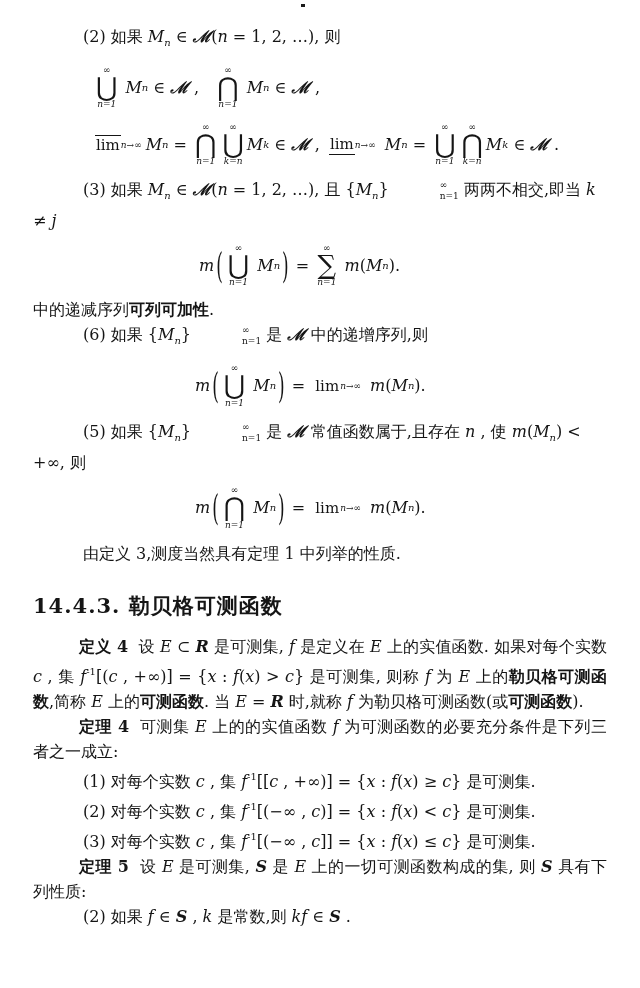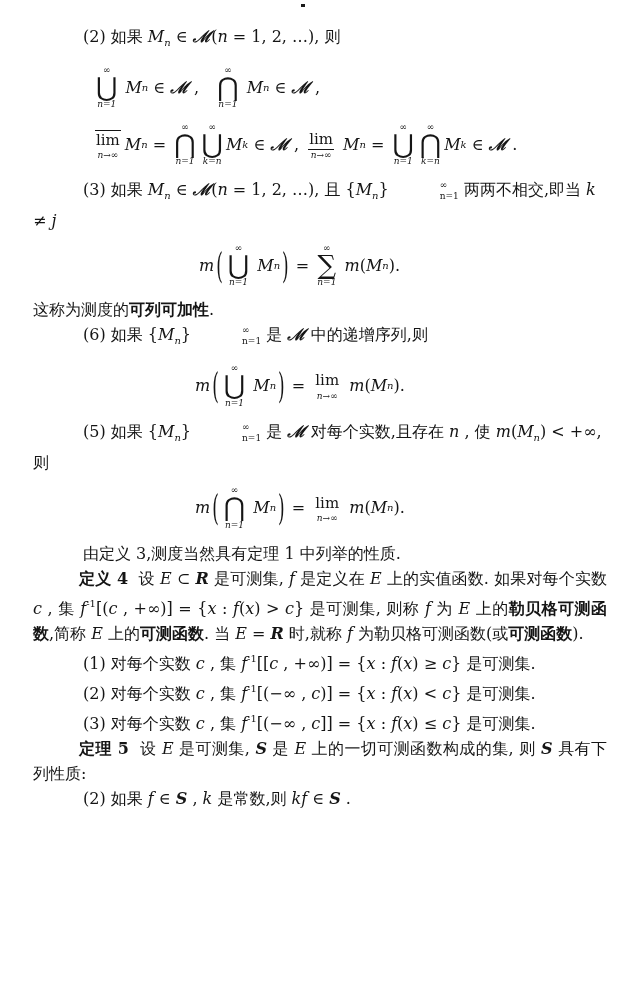--- a/index.html
+++ b/index.html
@@ -22,21 +22,21 @@
   .it{font-style:italic;}
   .bit{font-style:italic;font-weight:bold;}
   .scr{font-style:italic;font-weight:bold;font-family:"DejaVu Serif",serif;}
   .sb{font-size:10px;vertical-align:-4px;font-style:italic;}
   .sp{font-size:10px;vertical-align:7px;}
   .ss{display:inline-flex;flex-direction:column;align-items:flex-start;font-size:9px;line-height:1.15;vertical-align:middle;margin-left:1px;}
   .opc{display:inline-flex;flex-direction:column;align-items:center;vertical-align:middle;line-height:1;margin:0 3px;}
   .opc .hi{font-size:9px;line-height:1.1;}
   .opc .g{font-size:26px;line-height:0.9;}
   .opc .lo{font-size:9px;line-height:1.2;font-style:italic;}
-  .limc{display:inline-flex;flex-direction:column;align-items:center;vertical-align:middle;line-height:1.15;margin:0 4px;}
+  .limc{display:inline-flex;flex-direction:row;align-items:center;vertical-align:middle;line-height:1.15;margin:0 4px;}
   .limc .w{font-size:15px;padding:1px 1px;}
   .limc .w.over{border-top:1.5px solid #151515;}
   .limc .w.under{border-bottom:1.5px solid #151515;}
   .limc .lo{font-size:9px;font-style:italic;}
   .bigp{display:inline-block;transform:scaleY(2.1);font-size:17px;margin:0 2px;vertical-align:middle;}
   
   [data-name="formula-union-intersection"]{margin:11px 0 13px 60px;}
   [data-name="formula-limsup-liminf"]{margin:3px 0 10px 58px;}
   [data-name="formula-countable-additivity"]{margin:11px 0 9px 166px;}
   [data-name="formula-increasing-limit"]{margin:11px 0 11px 162px;}
@@ -50,33 +50,35 @@
   <div class="speck" data-name="page-speck"></div>
   <div id="doc" data-name="page-content">
       <div class="ln item" data-name="para-item-2"><span class="tx">(2) 如果 </span><span class="it">M</span><span class="sb">n</span><span class="tx"> ∈ </span><span class="scr" data-name="script-letter">ℳ</span><span class="tx">(</span><span class="it">n</span><span class="tx"> = 1, 2, …), 则</span></div>
       <div class="ln disp" data-name="formula-union-intersection"><span class="opc" data-name="big-operator"><span class="hi">∞</span><span class="g">⋃</span><span class="lo">n=1</span></span><span class="tx"> </span><span class="it">M</span><span class="sb">n</span><span class="tx"> ∈ </span><span class="scr" data-name="script-letter">ℳ</span><span class="tx"> ,   </span><span class="opc" data-name="big-operator"><span class="hi">∞</span><span class="g">⋂</span><span class="lo">n=1</span></span><span class="tx"> </span><span class="it">M</span><span class="sb">n</span><span class="tx"> ∈ </span><span class="scr" data-name="script-letter">ℳ</span><span class="tx"> ,</span></div>
       <div class="ln disp" data-name="formula-limsup-liminf"><span class="limc" data-name="limit-operator"><span class="w over">lim</span><span class="lo">n→∞</span></span><span class="it">M</span><span class="sb">n</span><span class="tx"> = </span><span class="opc" data-name="big-operator"><span class="hi">∞</span><span class="g">⋂</span><span class="lo">n=1</span></span><span class="opc" data-name="big-operator"><span class="hi">∞</span><span class="g">⋃</span><span class="lo">k=n</span></span><span class="it">M</span><span class="sb">k</span><span class="tx"> ∈ </span><span class="scr" data-name="script-letter">ℳ</span><span class="tx"> , </span><span class="limc" data-name="limit-operator"><span class="w under">lim</span><span class="lo">n→∞</span></span><span class="tx"> </span><span class="it">M</span><span class="sb">n</span><span class="tx"> = </span><span class="opc" data-name="big-operator"><span class="hi">∞</span><span class="g">⋃</span><span class="lo">n=1</span></span><span class="opc" data-name="big-operator"><span class="hi">∞</span><span class="g">⋂</span><span class="lo">k=n</span></span><span class="it">M</span><span class="sb">k</span><span class="tx"> ∈ </span><span class="scr" data-name="script-letter">ℳ</span><span class="tx"> .</span></div>
       <div class="ln item" data-name="para-item-3"><span class="tx">(3) 如果 </span><span class="it">M</span><span class="sb">n</span><span class="tx"> ∈ </span><span class="scr" data-name="script-letter">ℳ</span><span class="tx">(</span><span class="it">n</span><span class="tx"> = 1, 2, …), 且 {</span><span class="it">M</span><span class="sb">n</span><span class="tx">}</span><span class="ss" data-name="sub-sup-stack">
           <span>∞</span>
           <span>n=1</span>
         </span><span class="tx"> 两两不相交,即当 </span><span class="it">k</span><span class="tx"> ≠ </span><span class="it">j</span></div>
       <div class="ln disp" data-name="formula-countable-additivity"><span class="it">m</span><span class="bigp" data-name="big-paren-left">(</span><span class="opc" data-name="big-operator"><span class="hi">∞</span><span class="g">⋃</span><span class="lo">n=1</span></span><span class="tx"> </span><span class="it">M</span><span class="sb">n</span><span class="bigp" data-name="big-paren-right">)</span><span class="tx"> = </span><span class="opc" data-name="big-operator"><span class="hi">∞</span><span class="g">∑</span><span class="lo">n=1</span></span><span class="tx"> </span><span class="it">m</span><span class="tx">(</span><span class="it">M</span><span class="sb">n</span><span class="tx">).</span></div>
-      <div class="ln cont" data-name="para-additivity-note"><span class="tx">这称为测度的</span><span class="bd">可列可加性</span><span class="tx">.</span></div>
+      <div class="ln cont" data-name="para-additivity-note"><span class="tx">中的递减序列</span><span class="bd">可列可加性</span><span class="tx">.</span></div>
       <div class="ln item" data-name="para-item-4"><span class="tx">(6) 如果 {</span><span class="it">M</span><span class="sb">n</span><span class="tx">}</span><span class="ss" data-name="sub-sup-stack">
           <span>∞</span>
           <span>n=1</span>
         </span><span class="tx"> 是 </span><span class="scr" data-name="script-letter">ℳ</span><span class="tx"> 中的递增序列,则</span></div>
       <div class="ln disp" data-name="formula-increasing-limit"><span class="it">m</span><span class="bigp" data-name="big-paren-left">(</span><span class="opc" data-name="big-operator"><span class="hi">∞</span><span class="g">⋃</span><span class="lo">n=1</span></span><span class="tx"> </span><span class="it">M</span><span class="sb">n</span><span class="bigp" data-name="big-paren-right">)</span><span class="tx"> = </span><span class="limc" data-name="limit-operator"><span class="w">lim</span><span class="lo">n→∞</span></span><span class="tx"> </span><span class="it">m</span><span class="tx">(</span><span class="it">M</span><span class="sb">n</span><span class="tx">).</span></div>
       <div class="ln item" data-name="para-item-5"><span class="tx">(5) 如果 {</span><span class="it">M</span><span class="sb">n</span><span class="tx">}</span><span class="ss" data-name="sub-sup-stack">
           <span>∞</span>
           <span>n=1</span>
-        </span><span class="tx"> 是 </span><span class="scr" data-name="script-letter">ℳ</span><span class="tx"> 对每个实数,且存在 </span><span class="it">n</span><span class="tx"> , 使 </span><span class="it">m</span><span class="tx">(</span><span class="it">M</span><span class="sb">n</span><span class="tx">) &lt; +∞, 则</span></div>
+        </span><span class="tx"> 是 </span><span class="scr" data-name="script-letter">ℳ</span><span class="tx"> 常值函数属于,且存在 </span><span class="it">n</span><span class="tx"> , 使 </span><span class="it">m</span><span class="tx">(</span><span class="it">M</span><span class="sb">n</span><span class="tx">) &lt; +∞, 则</span></div>
       <div class="ln disp" data-name="formula-decreasing-limit"><span class="it">m</span><span class="bigp" data-name="big-paren-left">(</span><span class="opc" data-name="big-operator"><span class="hi">∞</span><span class="g">⋂</span><span class="lo">n=1</span></span><span class="tx"> </span><span class="it">M</span><span class="sb">n</span><span class="bigp" data-name="big-paren-right">)</span><span class="tx"> = </span><span class="limc" data-name="limit-operator"><span class="w">lim</span><span class="lo">n→∞</span></span><span class="tx"> </span><span class="it">m</span><span class="tx">(</span><span class="it">M</span><span class="sb">n</span><span class="tx">).</span></div>
       <div class="ln item" data-name="para-definition3-note"><span class="tx">由定义 3,测度当然具有定理 1 中列举的性质.</span></div>
+      <div class="ln head" data-name="section-heading"><span class="tx">14.4.3. 勒贝格可测函数</span></div>
       <div class="ln para" data-name="para-definition-4"><span class="bd">定义 4</span><span class="tx">  设 </span><span class="it">E</span><span class="tx"> ⊂ </span><span class="bit">R</span><span class="tx"> 是可测集, </span><span class="it">f</span><span class="tx"> 是定义在 </span><span class="it">E</span><span class="tx"> 上的实值函数. 如果对每个实数 </span><span class="it">c</span><span class="tx"> , 集 </span><span class="it">f</span><span class="sp">-1</span><span class="tx">[(</span><span class="it">c</span><span class="tx"> , +∞)] = {</span><span class="it">x</span><span class="tx"> : </span><span class="it">f</span><span class="tx">(</span><span class="it">x</span><span class="tx">) &gt; </span><span class="it">c</span><span class="tx">} 是可测集, 则称 </span><span class="it">f</span><span class="tx"> 为 </span><span class="it">E</span><span class="tx"> 上的</span><span class="bd">勒贝格可测函数</span><span class="tx">,简称 </span><span class="it">E</span><span class="tx"> 上的</span><span class="bd">可测函数</span><span class="tx">. 当 </span><span class="it">E</span><span class="tx"> = </span><span class="bit">R</span><span class="tx"> 时,就称 </span><span class="it">f</span><span class="tx"> 为勒贝格可测函数(或</span><span class="bd">可测函数</span><span class="tx">).</span></div>
+      <div class="ln para" data-name="para-theorem-4"><span class="bd">定理 4</span><span class="tx">  可测集 </span><span class="it">E</span><span class="tx"> 上的的实值函数 </span><span class="it">f</span><span class="tx"> 为可测函数的必要充分条件是下列三者之一成立:</span></div>
       <div class="ln item" data-name="item-thm4-1"><span class="tx">(1) 对每个实数 </span><span class="it">c</span><span class="tx"> , 集 </span><span class="it">f</span><span class="sp">-1</span><span class="tx">[[</span><span class="it">c</span><span class="tx"> , +∞)] = {</span><span class="it">x</span><span class="tx"> : </span><span class="it">f</span><span class="tx">(</span><span class="it">x</span><span class="tx">) ≥ </span><span class="it">c</span><span class="tx">} 是可测集.</span></div>
       <div class="ln item" data-name="item-thm4-2"><span class="tx">(2) 对每个实数 </span><span class="it">c</span><span class="tx"> , 集 </span><span class="it">f</span><span class="sp">-1</span><span class="tx">[(−∞ , </span><span class="it">c</span><span class="tx">)] = {</span><span class="it">x</span><span class="tx"> : </span><span class="it">f</span><span class="tx">(</span><span class="it">x</span><span class="tx">) &lt; </span><span class="it">c</span><span class="tx">} 是可测集.</span></div>
       <div class="ln item" data-name="item-thm4-3"><span class="tx">(3) 对每个实数 </span><span class="it">c</span><span class="tx"> , 集 </span><span class="it">f</span><span class="sp">-1</span><span class="tx">[(−∞ , </span><span class="it">c</span><span class="tx">]] = {</span><span class="it">x</span><span class="tx"> : </span><span class="it">f</span><span class="tx">(</span><span class="it">x</span><span class="tx">) ≤ </span><span class="it">c</span><span class="tx">} 是可测集.</span></div>
       <div class="ln para" data-name="para-theorem-5"><span class="bd">定理 5</span><span class="tx">  设 </span><span class="it">E</span><span class="tx"> 是可测集, </span><span class="scr" data-name="script-letter">S</span><span class="tx"> 是 </span><span class="it">E</span><span class="tx"> 上的一切可测函数构成的集, 则 </span><span class="scr" data-name="script-letter">S</span><span class="tx"> 具有下列性质:</span></div>
       <div class="ln item" data-name="item-thm5-2"><span class="tx">(2) 如果 </span><span class="it">f</span><span class="tx"> ∈ </span><span class="scr" data-name="script-letter">S</span><span class="tx"> , </span><span class="it">k</span><span class="tx"> 是常数,则 </span><span class="it">kf</span><span class="tx"> ∈ </span><span class="scr" data-name="script-letter">S</span><span class="tx"> .</span></div>
       <div class="ln item" data-name="item-thm5-3"></div>
     </div>
 
 </div>
 

